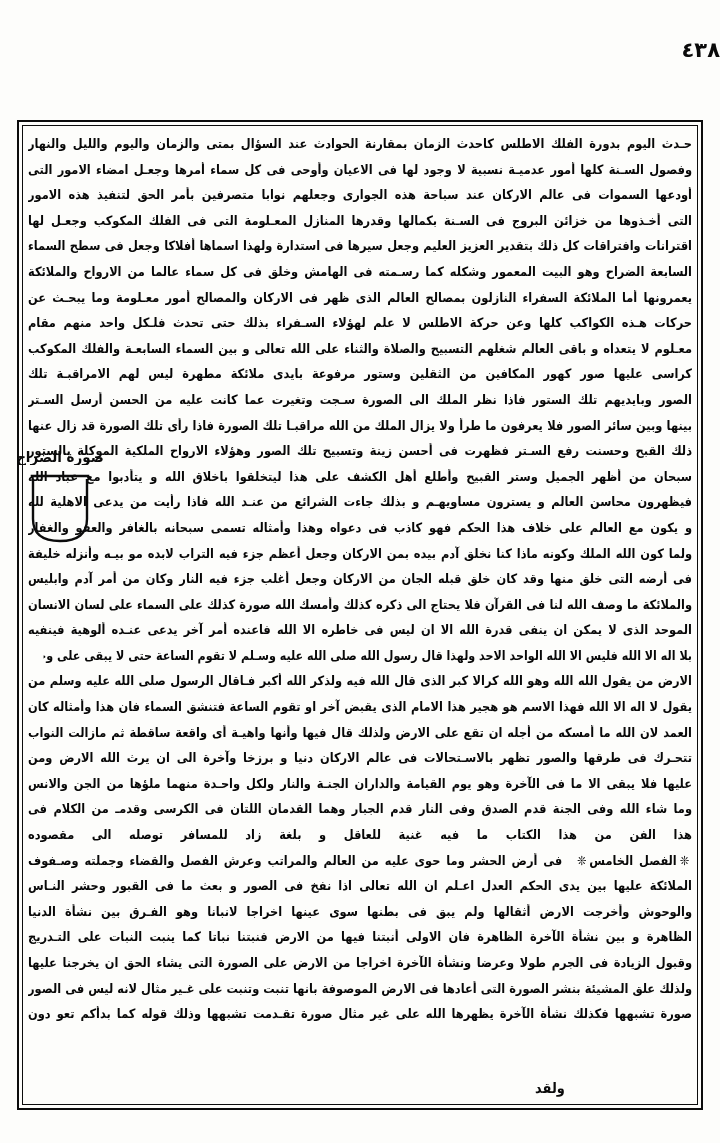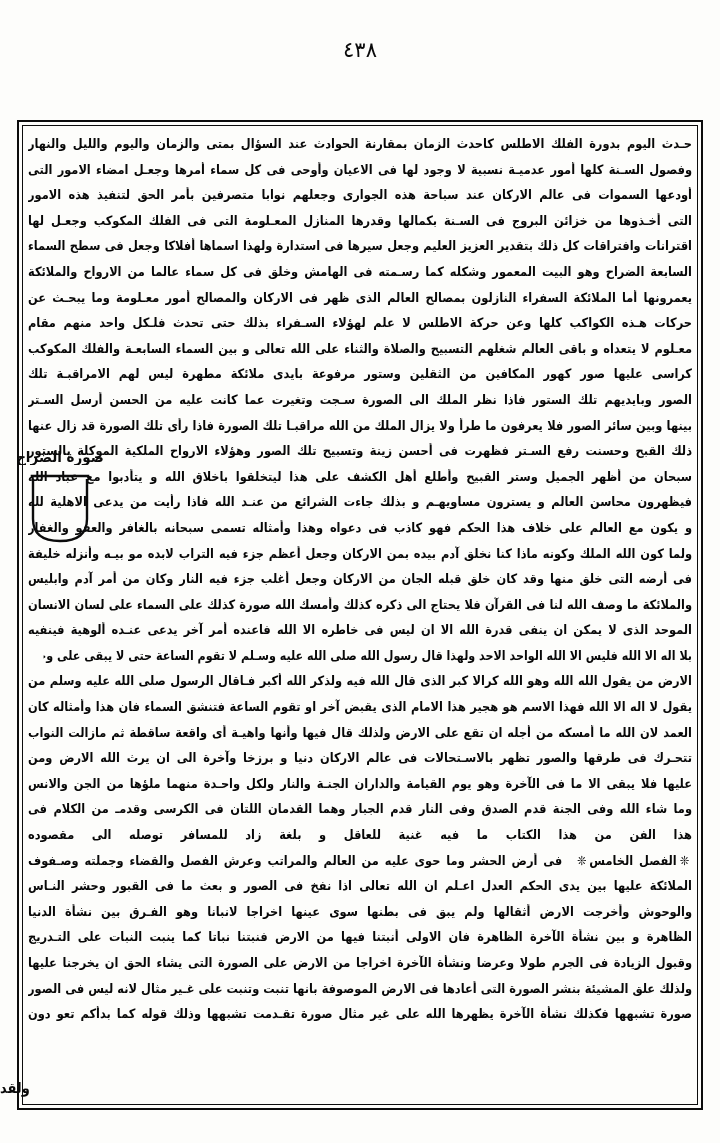--- a/index.html
+++ b/index.html
@@ -18,23 +18,22 @@
     overflow: hidden;
     font-family: "DejaVu Sans", "Liberation Sans", sans-serif;
   }
 
   
   .folio-number {
     position: absolute;
     top: 38px;
     left: 0;
     right: 0;
-    text-align: center;
     font-size: 21px;
-    font-weight: normal;
+    font-weight: bold;
     color: #0a0a0a;
     letter-spacing: 1px;
     direction: rtl;
   }
 
   
   .text-frame {
     position: absolute;
     top: 72px;
     right: 17px;
@@ -117,21 +116,21 @@
     height: 74px;
     display: block;
   }
 
   
   .catchword {
     position: absolute;
     top: 1078px;
     right: 0;
     left: 0;
-    text-align: left;
+    text-align: center;
     direction: rtl;
   }
   .catchword span {
     font-size: 13px;
     font-weight: 700;
     color: #0a0a0a;
     margin-right: -380px;
     display: inline-block;
     transform: scaleY(1.1);
   }

